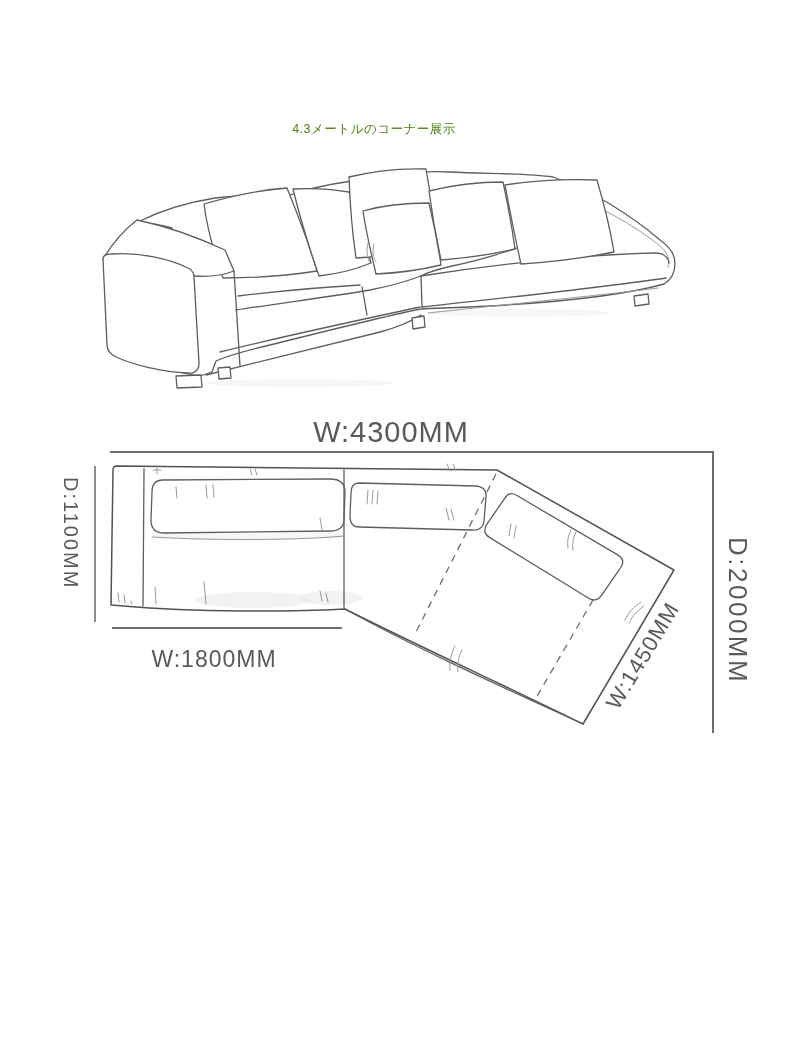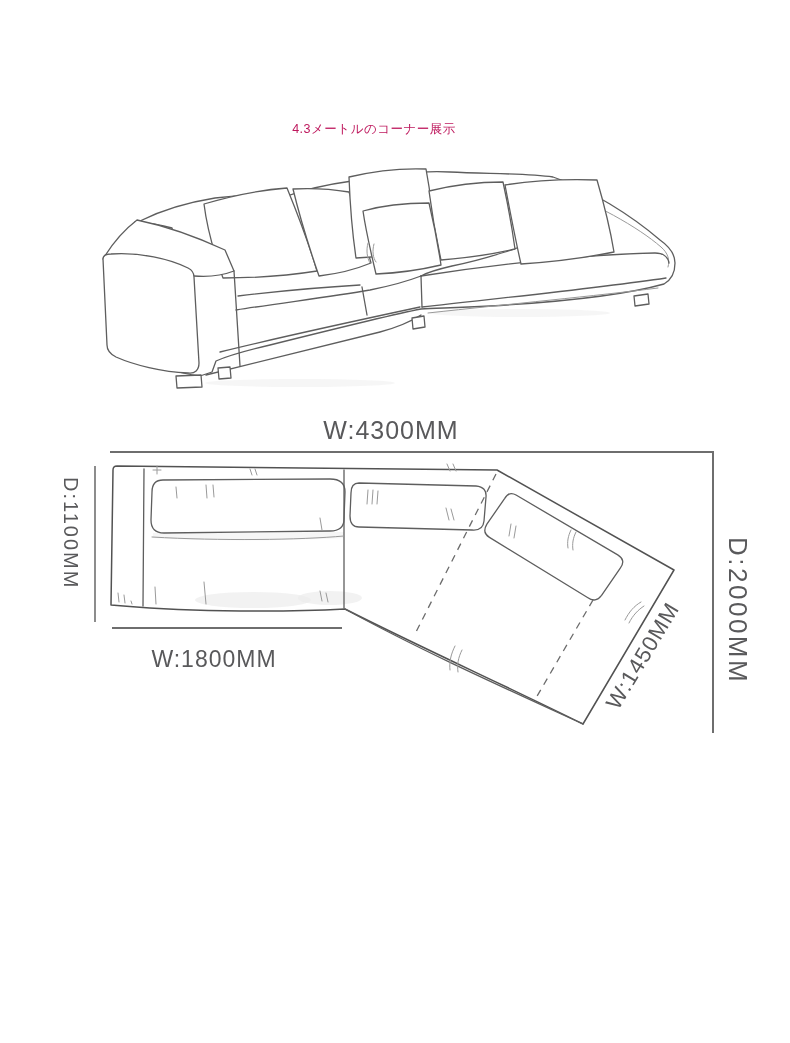--- a/index.html
+++ b/index.html
@@ -5,29 +5,29 @@
   * { margin:0; padding:0; box-sizing:border-box; }
   html,body { background:#ffffff; }
   .stage {
     position:relative; width:790px; height:1043px;
     background:#ffffff; overflow:hidden;
     font-family:"Liberation Sans","DejaVu Sans",sans-serif;
   }
   .artwork { position:absolute; top:0; left:0; }
   .title {
     position:absolute; top:121px; left:0; width:748px;
-    text-align:center; font-size:12.5px; color:#be185d;
+    text-align:center; font-size:12.5px; color:#4d7c0f;
     letter-spacing:0.5px;
   }
   .dim-label {
     position:absolute; color:#59595b;
     font-weight:400; white-space:nowrap;
   }
   .dim-h { text-align:center; }
-  .dim-w4300 { top:416px; left:241px; width:300px; font-size:25px; letter-spacing:1px; }
+  .dim-w4300 { top:416px; left:241px; width:300px; font-size:29px; letter-spacing:1px; }
   .dim-w1800 { top:634px; left:104px; width:220px; font-size:23px; letter-spacing:1px;margin-top:12px; }
   .dim-v { writing-mode:vertical-rl; text-orientation:mixed; }
   .dim-d1100 { top:477px; left:59px; font-size:20px; letter-spacing:2px; }
   .dim-d2000 { top:537px; left:722px; font-size:26px; letter-spacing:2.5px; }
   .dim-w1450 {
     top:643px; left:558px; width:170px; text-align:center;
     font-size:22px; letter-spacing:1px;
     transform:rotate(-59deg); transform-origin:center;
   }
   svg .ln  { fill:none; stroke:#5e5e5e; stroke-width:1.3; stroke-linecap:round; stroke-linejoin:round; }

